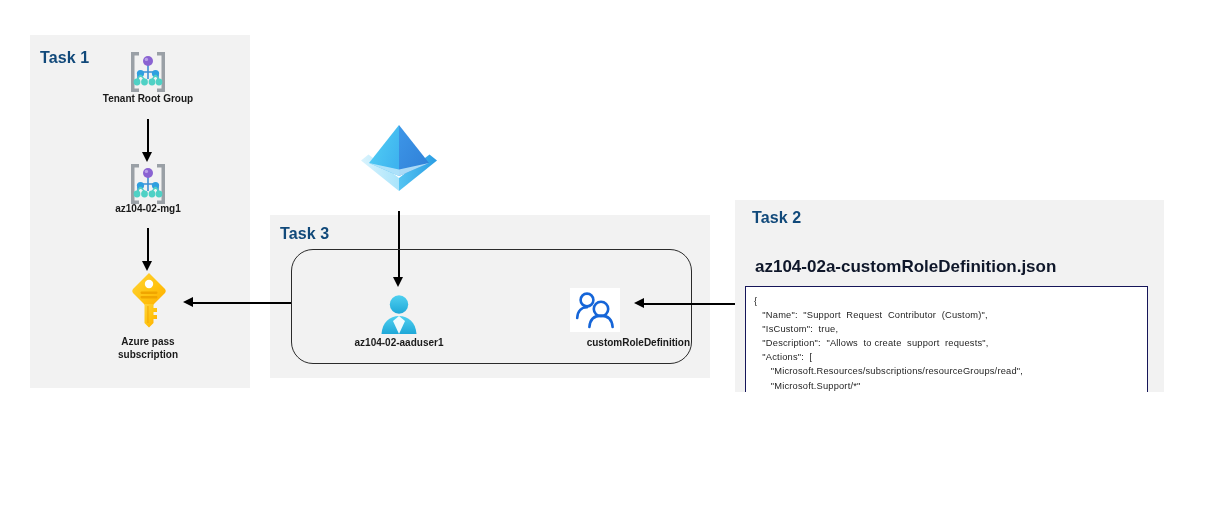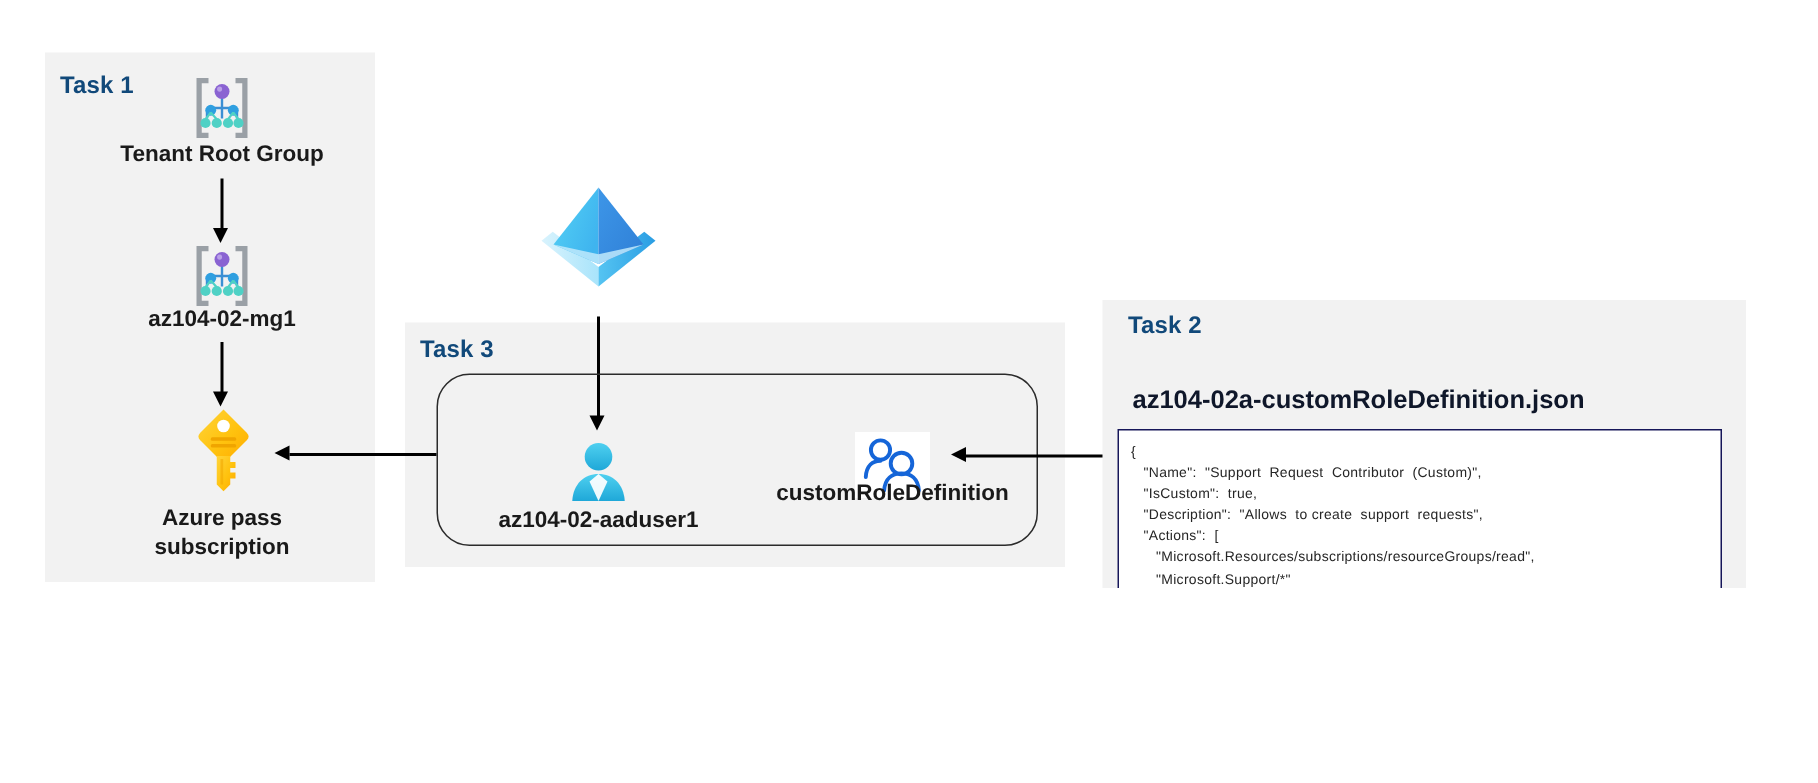--- a/index.html
+++ b/index.html
@@ -38,21 +38,21 @@
   }
   #label-task1 { left: 40px;  top: 49px; }
   #label-task3 { left: 280px; top: 225px; }
   #label-task2 { left: 752px; top: 209px; }
 
   
   .node-label {
     position: absolute;
     color: #1a1a1a;
     font-weight: bold;
-    font-size: 15px;
+    font-size: 10px;
     text-align: center;
     line-height: 1.28;
     white-space: nowrap;
   }
   .node-label.wrap { white-space: normal; }
 
   
   .icon {
     position: absolute;
   }
@@ -263,21 +263,21 @@
   <div class="icon" style="left:570px; top:288px; width:50px; height:44px; background:#ffffff;">
     <svg width="50" height="44" viewBox="0 0 50 44">
       <g stroke="#1565d8" stroke-width="2.6" fill="none" stroke-linecap="round">
         <circle cx="17" cy="12" r="6.4"></circle>
         <path d="M7.2 30 C7.6 22.6 11.8 19.2 17 19.2"></path>
         <circle cx="31" cy="21" r="7.2"></circle>
         <path d="M19.4 39 C20 30.8 24.8 27.6 31 27.6 C37.2 27.6 42 30.8 42.6 39"></path>
       </g>
     </svg>
   </div>
-  <div class="node-label" style="left:500px; top:319px; width:190px;">customRoleDefinition</div>
+  <div class="node-label" style="left:500px; top:337px; width:190px;text-align:right;">customRoleDefinition</div>
 
   <div class="arrow-line arrow-h" style="left:193px; top:302px; width:98px;"></div>
   <div class="head head-left" style="left:183px; top:297px;"></div>
 
   <div class="arrow-line arrow-h" style="left:644px; top:303px; width:91px;"></div>
   <div class="head head-left" style="left:634px; top:298px;"></div>
 
   <div id="json-filename">az104-02a-customRoleDefinition.json</div>
   <div id="json-box">
     <pre id="json-code">{

